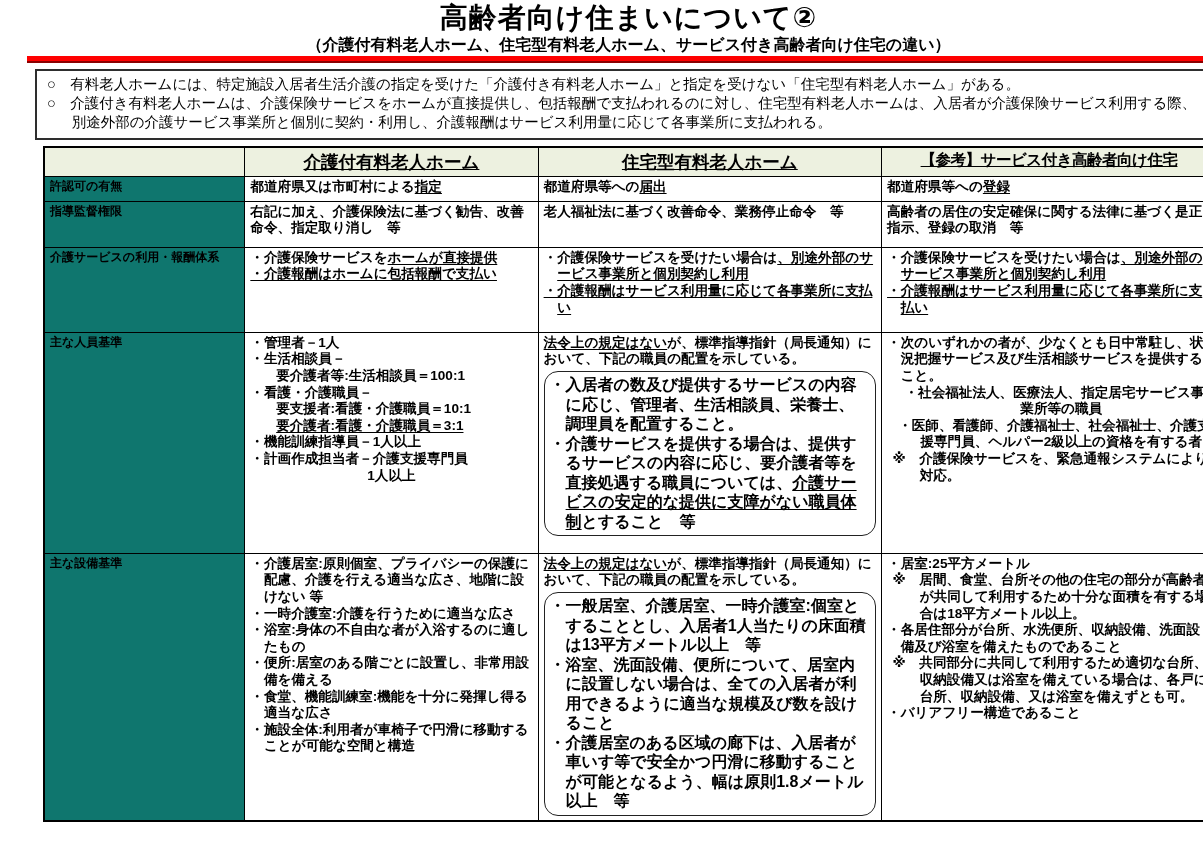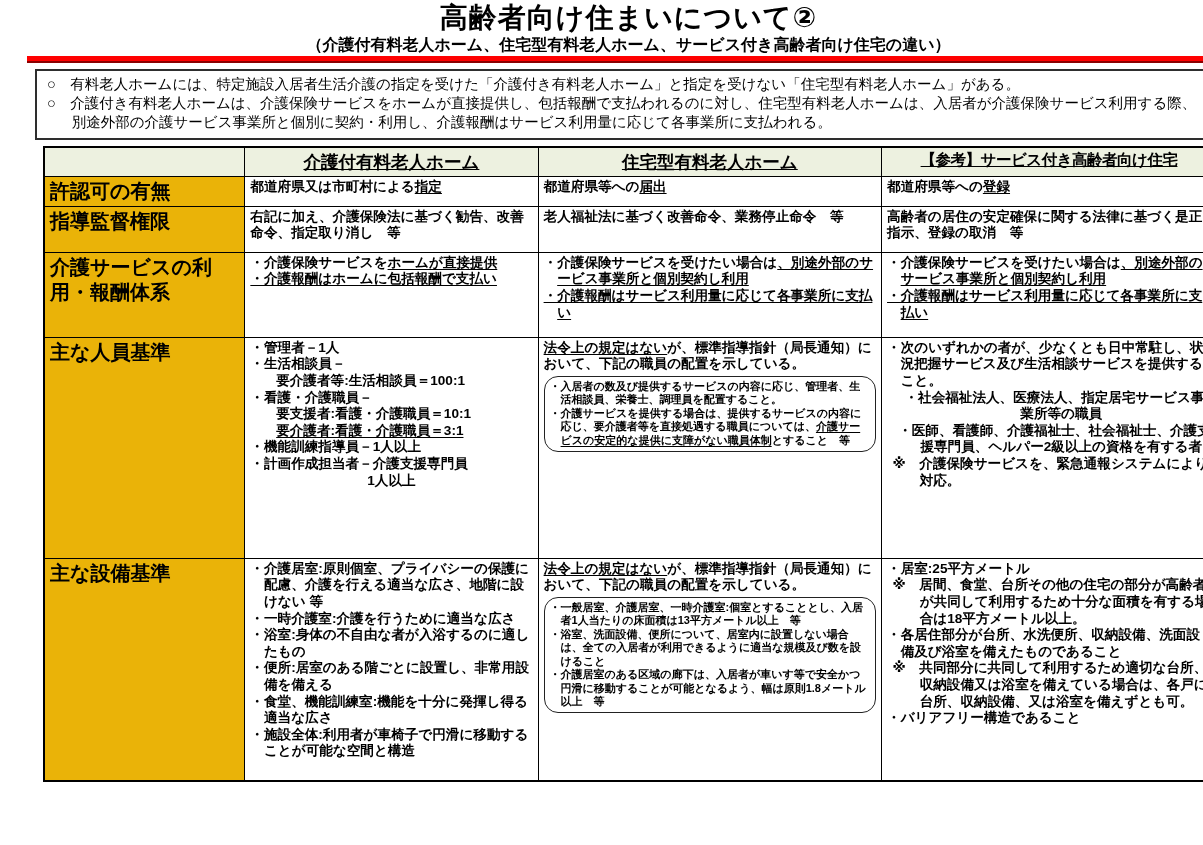--- a/index.html
+++ b/index.html
@@ -18,40 +18,40 @@
   
   table.cmp{border-collapse:collapse;table-layout:fixed;margin:6px 8px 0 16px;width:1175px;}
   table.cmp th,table.cmp td{border:1.6px solid #000;vertical-align:top;padding:2px 5px;}
   table.cmp{border:2.5px solid #000;}
   .col-label{width:200px;}
   .col-a{width:292px;}
   .col-b{width:342px;}
   .col-c{width:334px;}
   th.top{background:#edf1e0;font-size:17.5px;font-weight:700;text-align:center;padding:3px 2px;}
   th.top.small{font-size:15.5px;letter-spacing:-0.5px;}
-  th.rowlabel{background:#eab308;font-size:20px;font-weight:700;text-align:left;padding:3px 6px;line-height:1.25;}
+  th.rowlabel{background:#0f766e;font-size:12px;font-weight:700;text-align:left;padding:3px 6px;line-height:1.25;}
   td.cell{font-size:13.6px;line-height:1.22;font-weight:600;}
   tr.r-header{height:28px;text-decoration:underline;}
   tr.r0{height:25px;}
   tr.r1{height:46px;}
   tr.r2{height:85px;}
   tr.r3{height:221px;}
   tr.r4{height:223px;}
 
   
   .ln{margin:0;}
   .p0{}
   .b0{padding-left:1em;text-indent:-1em;}
   .b1{margin-left:0.8em;padding-left:1em;text-indent:-1em;text-align:center;}
   .s1{margin-left:1.9em;}
   .s2{margin-left:8.6em;}
   .n0{margin-left:0.4em;padding-left:2em;text-indent:-2em;}
   .bu{font-weight:800;text-decoration:underline;text-underline-offset:2px;}
   .round-box{border:1.6px solid #222;border-radius:14px;padding:3px 5px 4px 5px;margin:3px 0 2px 0;}
-  .round-box .ln{font-size:11px;}
+  .round-box .ln{font-size:16px;}
 
   .page-num{position:absolute;right:3px;bottom:2px;font-size:16px;font-weight:600;}
 </style>
 </head>
 <body>
 
 <div class="page">
 
   <div class="title">高齢者向け住まいについて②</div>
   <div class="subtitle">（介護付有料老人ホーム、住宅型有料老人ホーム、サービス付き高齢者向け住宅の違い）</div>

